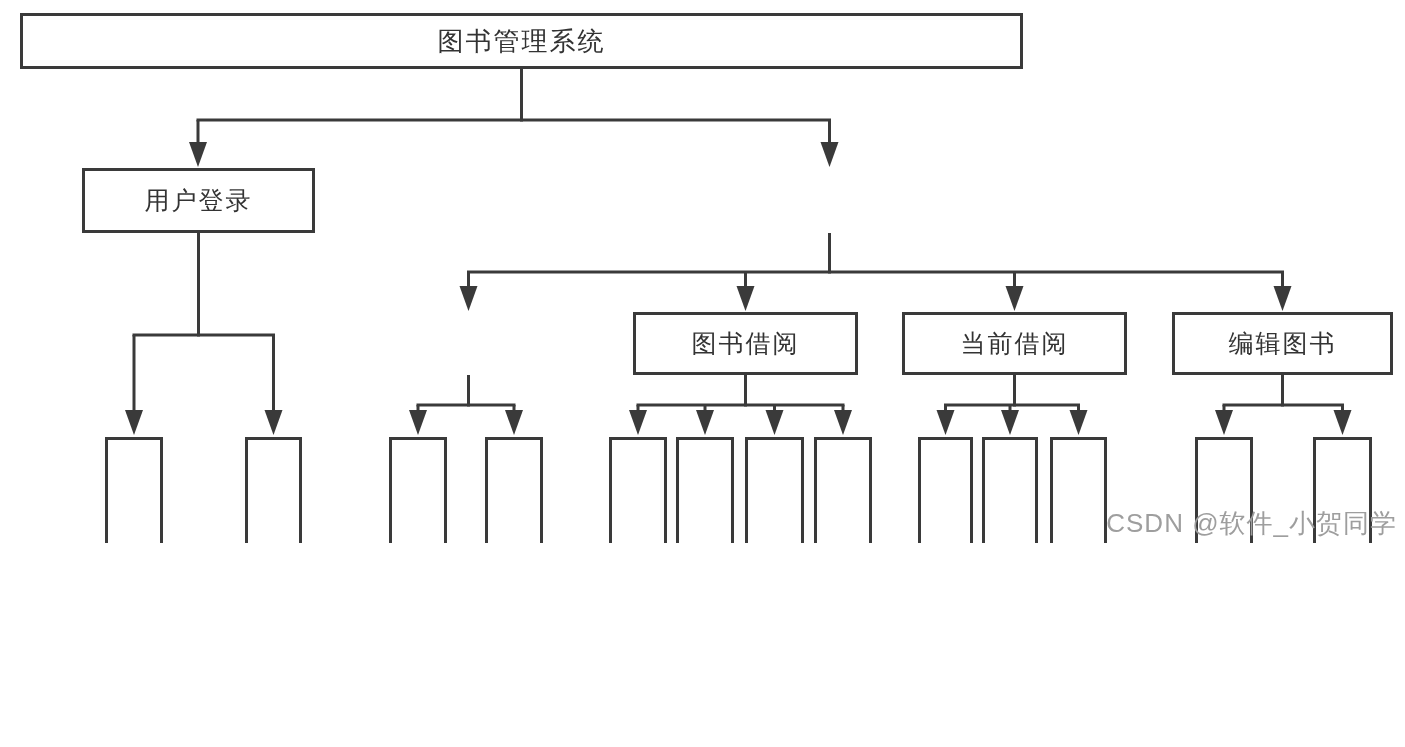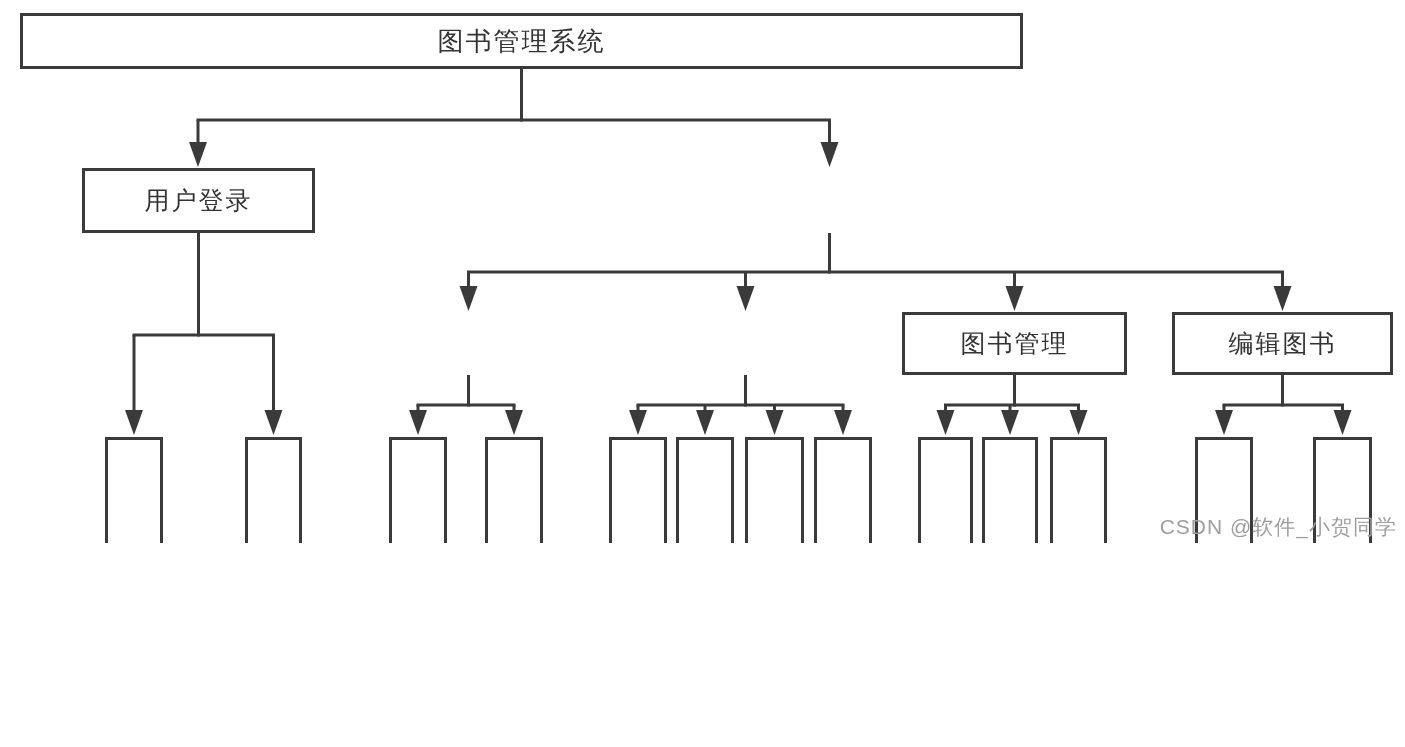--- a/index.html
+++ b/index.html
@@ -45,21 +45,21 @@
     text-orientation: mixed;
     font-size: 25px;
     letter-spacing: 6px;
     line-height: 1;
     white-space: normal;
   }
   .watermark {
     position: absolute;
     right: 8px;
     bottom: 2px;
-    font-size: 21px;
+    font-size: 26px;
     color: var(--watermark);
     letter-spacing: 1px;
   }
 </style>
 </head>
 <body>
 
 <div class="stage">
 
   <svg class="connectors" viewBox="0 0 1405 747" xmlns="http://www.w3.org/2000/svg">
@@ -121,21 +121,22 @@
     <line x1="1224" y1="405" x2="1224" y2="419"></line>
     <polygon points="1215,410 1233,410 1224,435"></polygon>
     <line x1="1342.5" y1="405" x2="1342.5" y2="419"></line>
     <polygon points="1333.5,410 1351.5,410 1342.5,435"></polygon>
   </svg>
 
   <div class="box root" style="left:20px;top:13px;width:1003px;height:56px">图书管理系统</div>
 
   <div class="box h" style="left:82px;top:168px;width:233px;height:65px">用户登录</div>
 
-  <div class="box h" style="left:902px;top:312px;width:225px;height:63px">图书管理</div>
+  <div class="box h" style="left:633px;top:312px;width:225px;height:63px">图书借阅</div>
+  <div class="box h" style="left:902px;top:312px;width:225px;height:63px">当前借阅</div>
   <div class="box h" style="left:1172px;top:312px;width:221px;height:63px">编辑图书</div>
 
   <div class="box v" style="left:105px;top:437px;width:58px;height:298px">用户登录</div>
   <div class="box v" style="left:245px;top:437px;width:57px;height:298px">注销登录</div>
 
   <div class="box v" style="left:389px;top:437px;width:58px;height:298px">查询图书</div>
   <div class="box v" style="left:485px;top:437px;width:58px;height:298px">借阅图书</div>
 
   <div class="box v" style="left:609px;top:437px;width:58px;height:298px">查询图书</div>
   <div class="box v" style="left:676px;top:437px;width:58px;height:298px">新增图书（管理员）</div>

